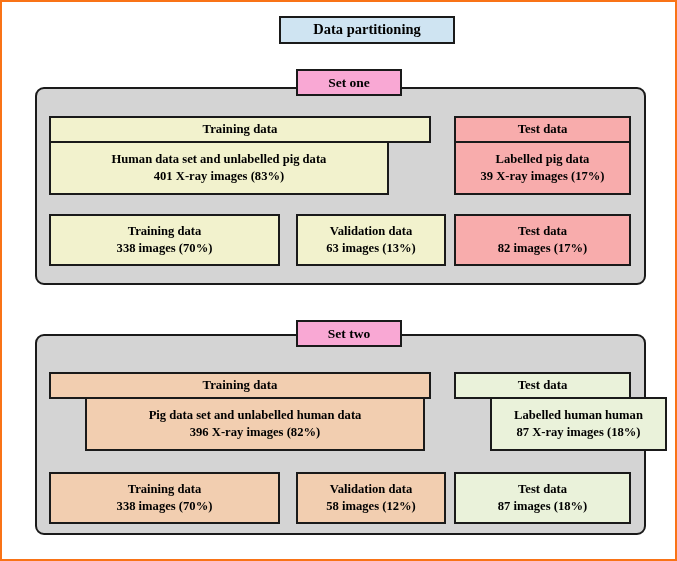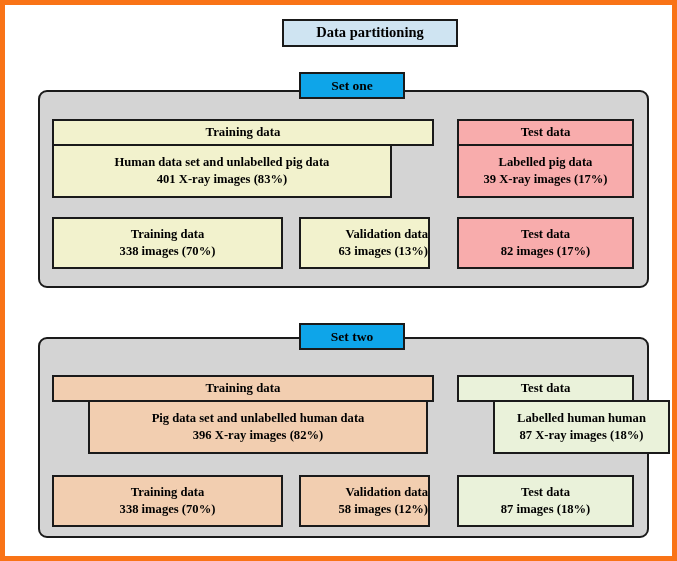--- a/index.html
+++ b/index.html
@@ -13,21 +13,21 @@
     font-family: "Liberation Serif", serif;
     color: #000000;
     overflow: hidden;
   }
 
   .page {
     position: relative;
     width: 677px;
     height: 561px;
     box-sizing: border-box;
-    border: 5px solid #f97316;
+    border: 2px solid #f97316;
     background: #ffffff;
   }
 
   
   .box {
     position: absolute;
     box-sizing: border-box;
     border: 2px solid #1a1a1a;
     display: flex;
     flex-direction: column;
@@ -57,39 +57,39 @@
     border-radius: 9px;
     background: #d4d4d4;
   }
   .group-one  { left: 33px; top: 85px;  width: 611px; height: 198px; }
   .group-two  { left: 33px; top: 332px; width: 611px; height: 201px; }
 
   .set-label {
     position: absolute;
     width: 106px;
     height: 27px;
-    background: #0ea5e9;
+    background: #f9a8d4;
     font-size: 13.5px;
     z-index: 6;
   }
   .set-one-label { left: 294px; top: 67px; }
   .set-two-label { left: 294px; top: 318px; text-align: right; }
 
   
   .hdr       { height: 27px;  font-size: 12.8px; }
   .body-cell { height: 54px;  font-size: 12.6px; }
   .split     { height: 52px;  font-size: 12.6px; }
 
   .col-train-hdr  { left: 47px;  width: 382px; }
   .col-test-hdr   { left: 452px; width: 177px; }
   .col-train-body { left: 47px;  width: 340px; }
   .col-test-body  { left: 452px; width: 177px; }
 
   .sub-train { left: 47px;  width: 231px; }
-  .sub-val   { left: 294px; width: 131px; align-items: flex-end; }
+  .sub-val   { left: 294px; width: 150px; }
   .sub-test  { left: 452px; width: 177px; }
 
   
   .s1-hdr  { top: 114px; }
   .s1-body { top: 139px; }
   .s1-sub  { top: 212px; }
 
   
   .s2-hdr  { top: 370px; }
   .s2-body { top: 395px; margin-left: 36px; }

